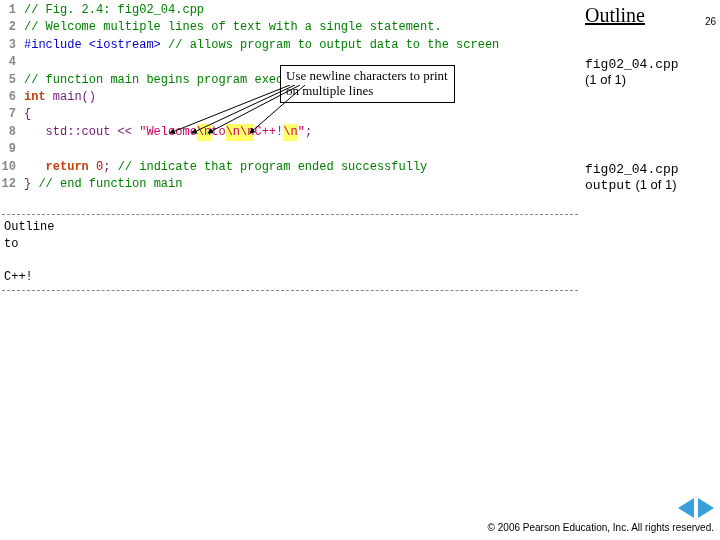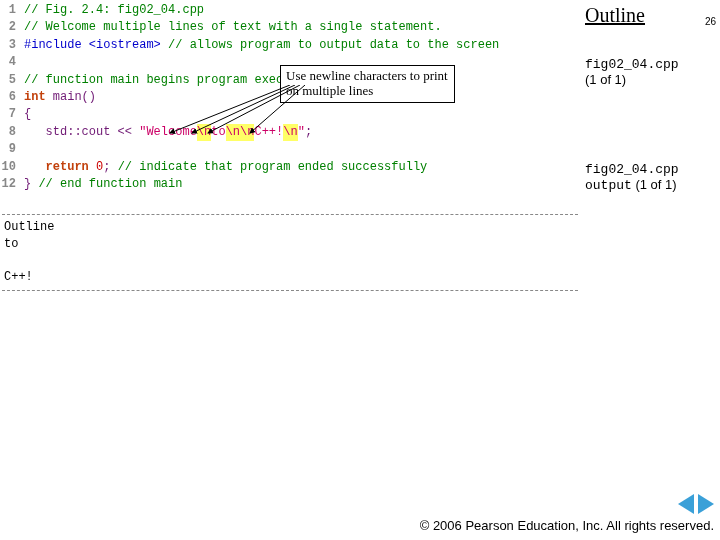--- a/index.html
+++ b/index.html
@@ -101,21 +101,21 @@
     width: 180px;
     height: 60px;
     pointer-events: none;
   }
 
   .footer {
     position: absolute;
     bottom: 6px;
     right: 6px;
     text-align: right;
-    font-size: 13px;
+    font-size: 10px;
     line-height: 1.2;
   }
   .nav-btns {
     display: flex;
     justify-content: flex-end;
     gap: 4px;
     margin-bottom: 4px;
   }
   .tri-btn {
     width: 0; height: 0;

